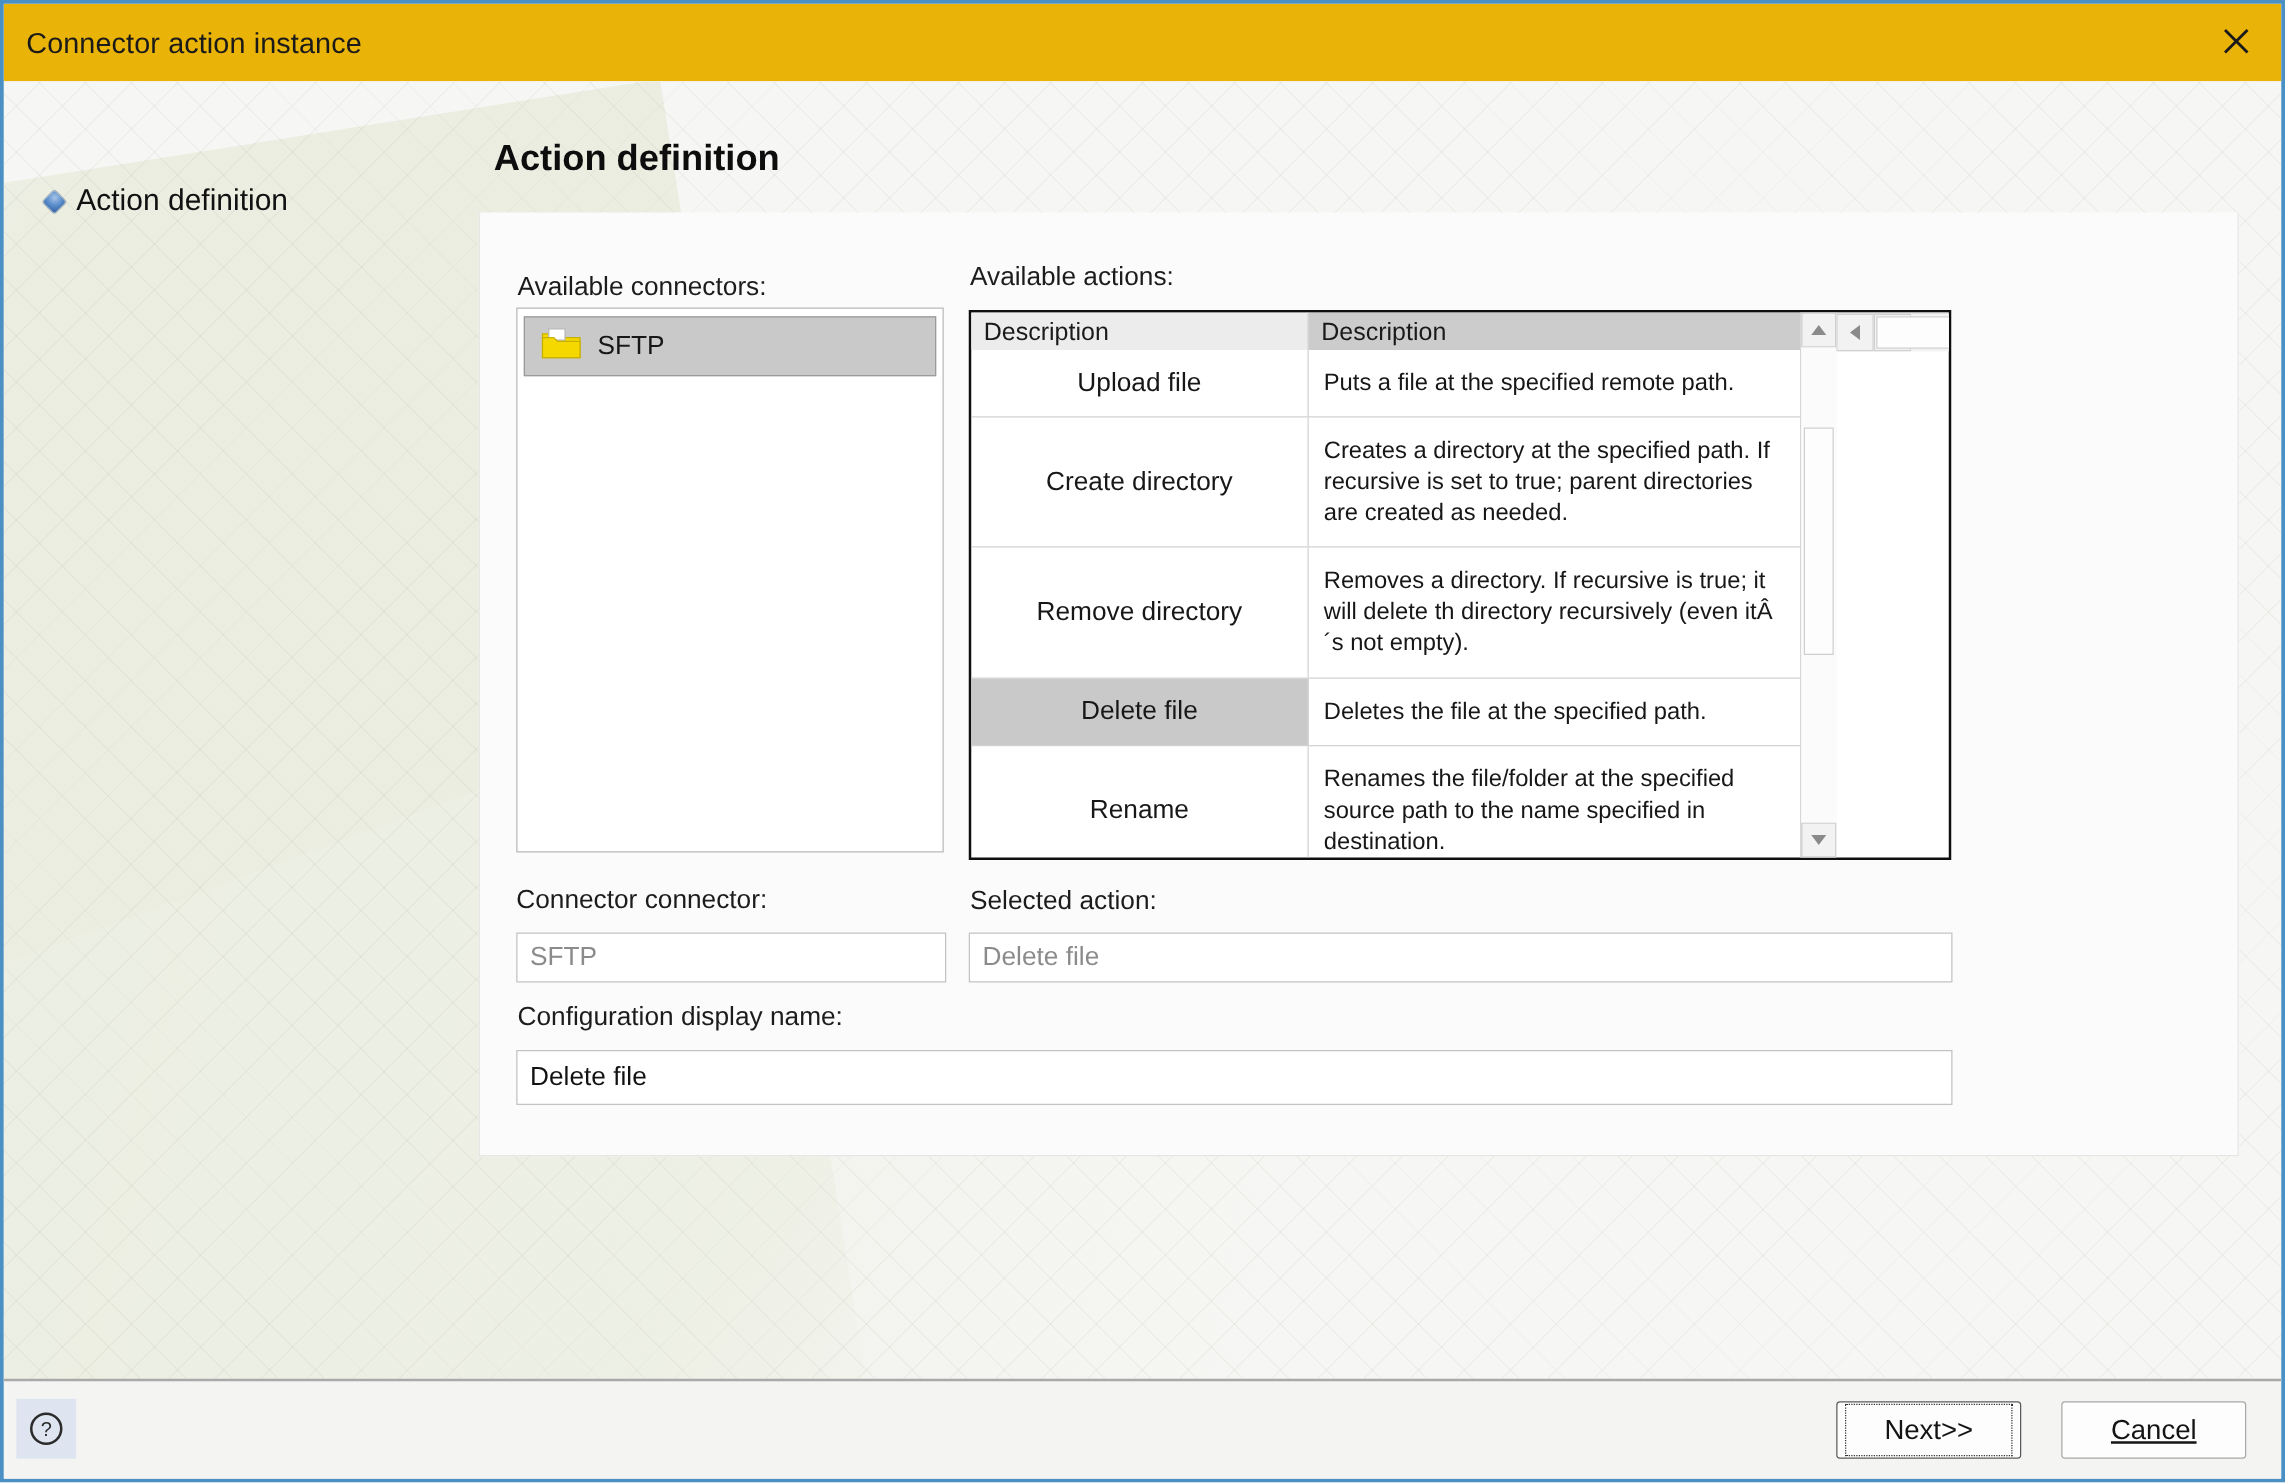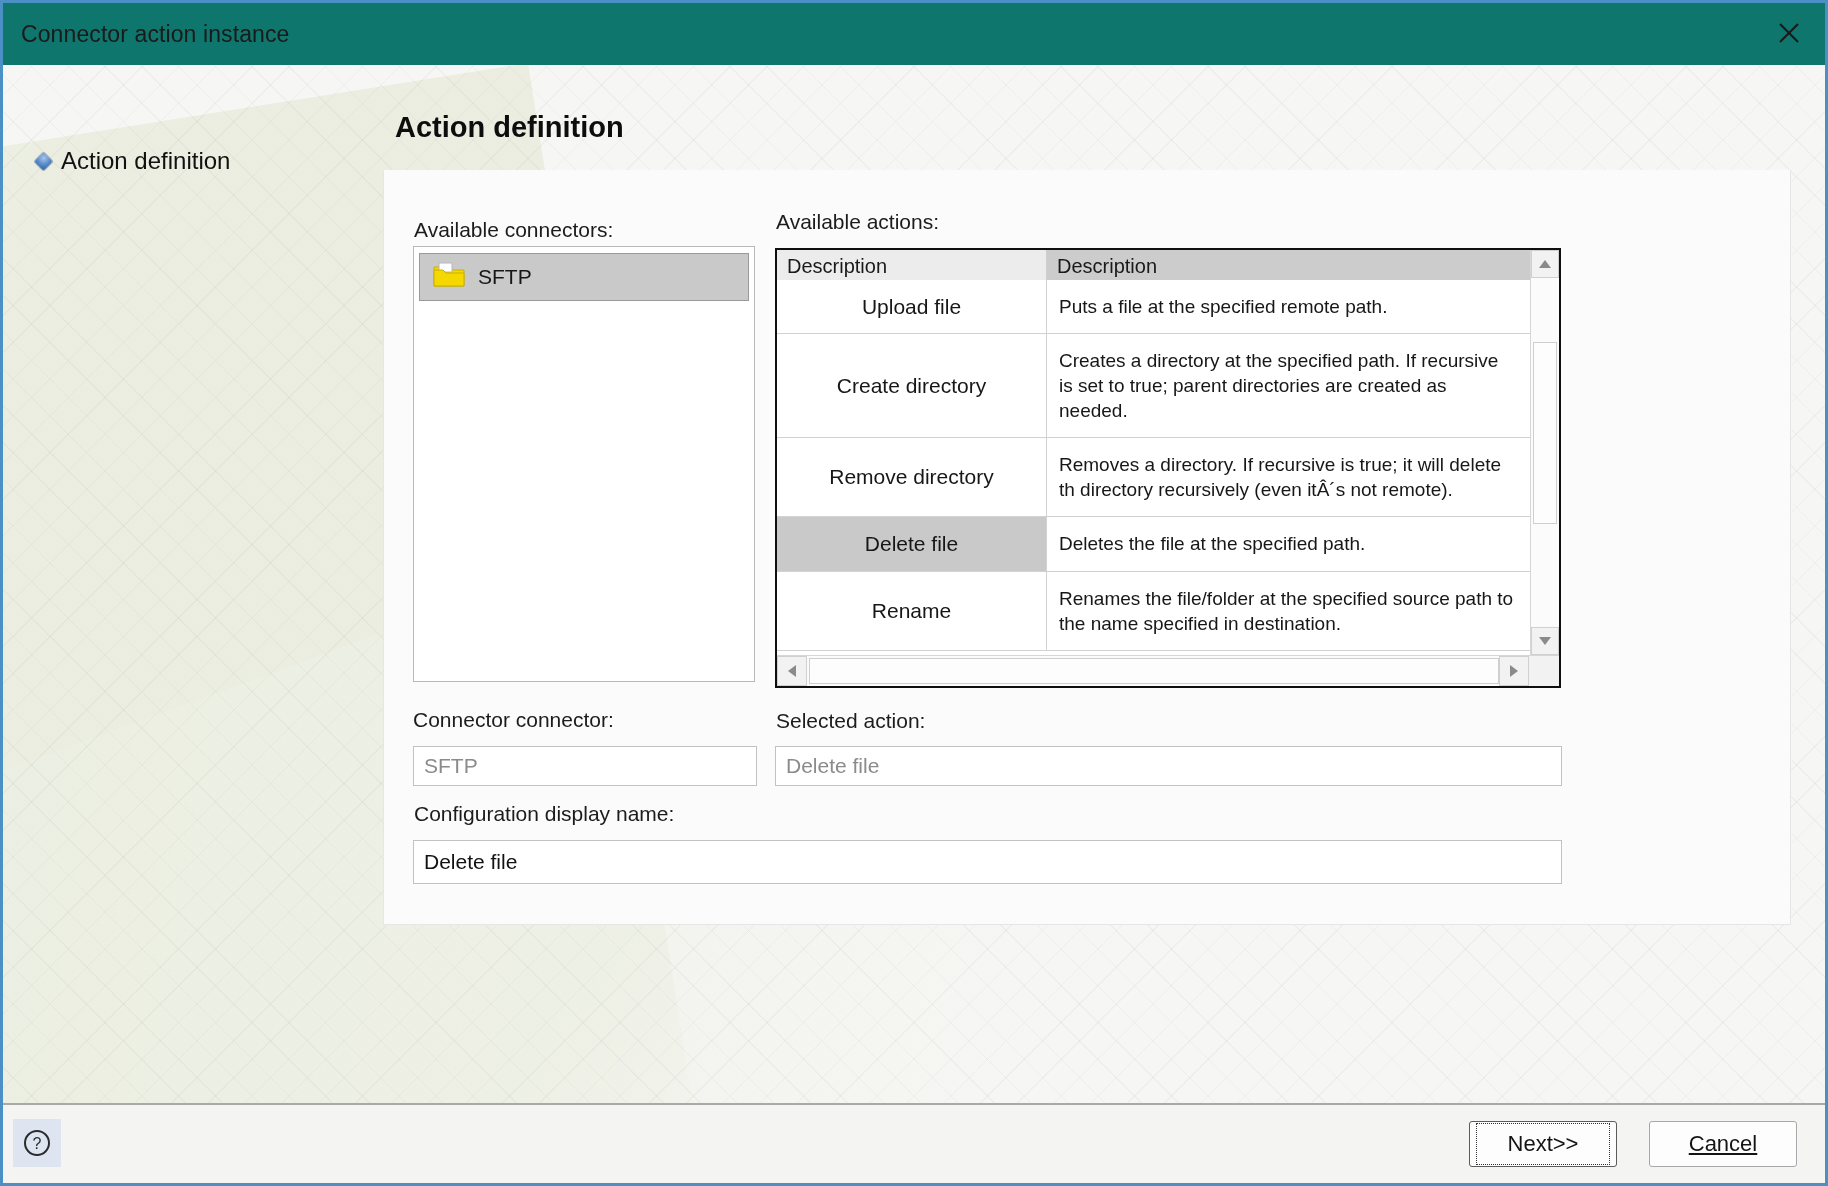--- a/index.html
+++ b/index.html
@@ -21,21 +21,21 @@
     background: #f5f5f3;
     overflow: hidden;
   }
 
   
   #titlebar {
     position: absolute;
     left: 0; top: 0;
     width: 100%;
     height: 62px;
-    background: #0f766e;
+    background: #eab308;
     box-sizing: border-box;
   }
   #title-text {
     position: absolute;
     left: 18px;
     top: 18px;
     font-size: 23px;
     color: #1a1a1a;
     letter-spacing: 0.1px;
   }
@@ -206,21 +206,21 @@
   #actions-box {
     position: absolute;
     left: 391px;
     top: 78px;
     width: 786px;
     height: 440px;
     background: #ffffff;
     border: 2px solid #0f0f0f;
     box-sizing: border-box;
     display: flex;
-    flex-direction: column;
+    flex-direction: row;
     overflow: hidden;
   }
   #grid-scroll-wrap {
     flex: 1 1 auto;
     display: flex;
     min-height: 0;
   }
   #grid-area {
     flex: 1 1 auto;
     min-width: 0;
@@ -500,21 +500,21 @@
                 <div class="gr">
                   <div class="gc1">Create directory</div>
                   <div class="gc2">
                       <span>Creates a directory at the specified path. If recursive is set to true; parent directories are created as needed.</span>
                     </div>
                 </div>
 
                 <div class="gr">
                   <div class="gc1">Remove directory</div>
                   <div class="gc2">
-                      <span>Removes a directory. If recursive is true; it will delete th directory recursively (even itÂ´s not remote).</span>
+                      <span>Removes a directory. If recursive is true; it will delete th directory recursively (even itÂ´s not empty).</span>
                     </div>
                 </div>
 
                 <div class="gr selected">
                   <div class="gc1">Delete file</div>
                   <div class="gc2">
                       <span>Deletes the file at the specified path.</span>
                     </div>
                 </div>
 

